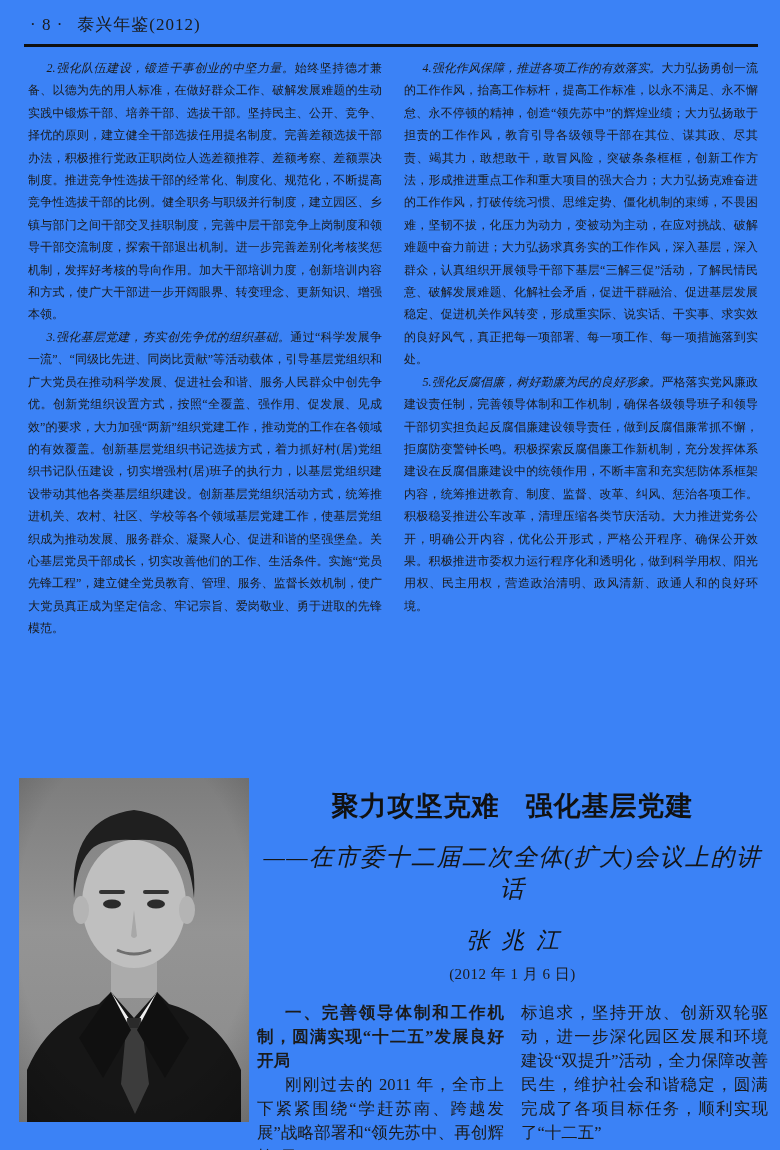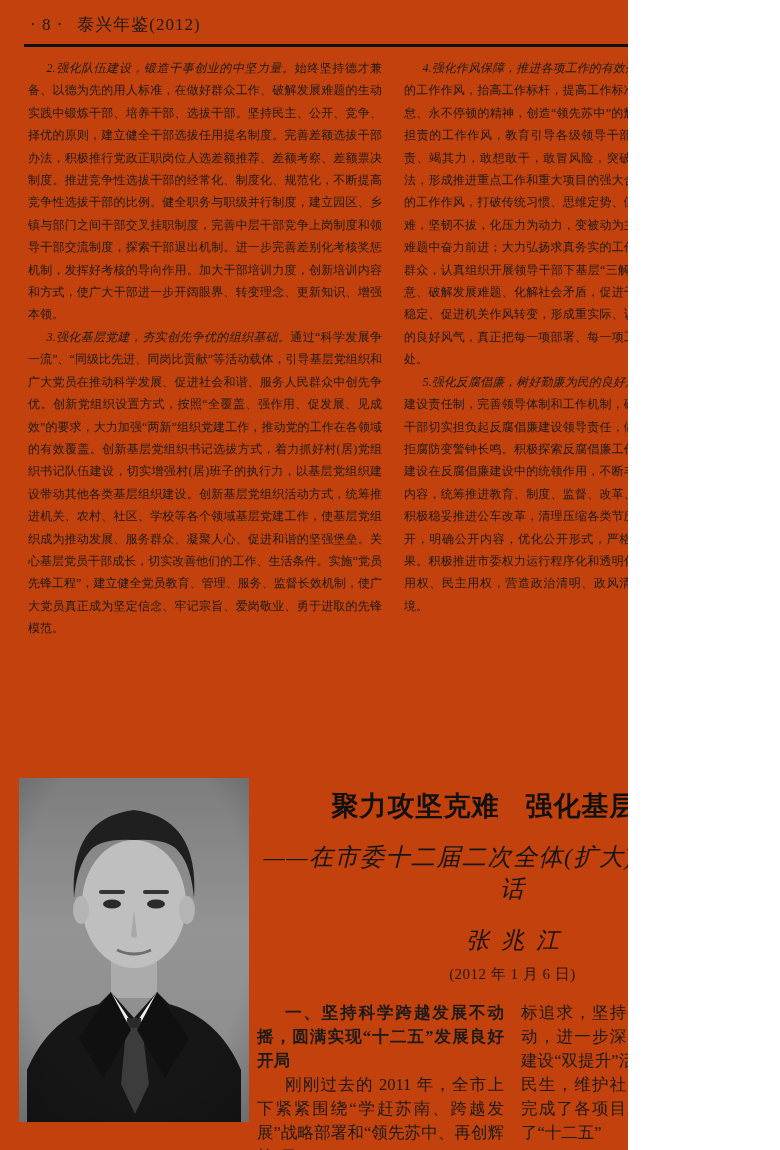--- a/index.html
+++ b/index.html
@@ -1,17 +1,17 @@
 <!DOCTYPE html>
 <html><head>
 <meta charset="utf-8">
 <style>
   html,body { margin:0; padding:0; background:#ffffff; }
   .page {
-    position:relative; width:628px; height:1150px; background:#c2410c;
+    position:relative; width:780px; height:1150px; background:#3b82f6;
     font-family:"Liberation Serif","DejaVu Serif",serif; color:#1b1b1b;
     overflow:hidden;
   }
   
   .header { position:absolute; top:13px; left:30px; font-size:17px; letter-spacing:1px; white-space:nowrap; }
   .header .pn { margin-right:14px; }
   .rule { position:absolute; top:44px; left:24px; width:734px; height:3px; background:#101010; }
 
   
   .columns { position:absolute; top:57px; left:28px; width:730px; display:flex; gap:22px; }
@@ -112,21 +112,21 @@
     </div>
 
     <div class="article-right">
       <div class="title1"><span>聚力攻坚克难</span><span class="gap"></span><span>强化基层党建</span></div>
       <div class="subtitle">——在市委十二届二次全体(扩大)会议上的讲话</div>
       <div class="author">张兆江</div>
       <div class="date">(2012 年 1 月 6 日)</div>
 
       <div class="subcols">
         <div class="subcol">
-          <p class="h">一、坚持科学跨越发展不动摇，圆满实现“十二五”发展良好开局</p>
+          <p class="h">一、完善领导体制和工作机制，圆满实现“十二五”发展良好开局</p>
           <p class="b">刚刚过去的 2011 年，全市上下紧紧围绕“学赶苏南、跨越发展”战略部署和“领先苏中、再创辉煌”目</p>
         </div>
         <div class="subcol">
           <p class="b cont">标追求，坚持开放、创新双轮驱动，进一步深化园区发展和环境建设“双提升”活动，全力保障改善民生，维护社会和谐稳定，圆满完成了各项目标任务，顺利实现了“十二五”</p>
         </div>
       </div>
     </div>
   </div>
 
 </div>

